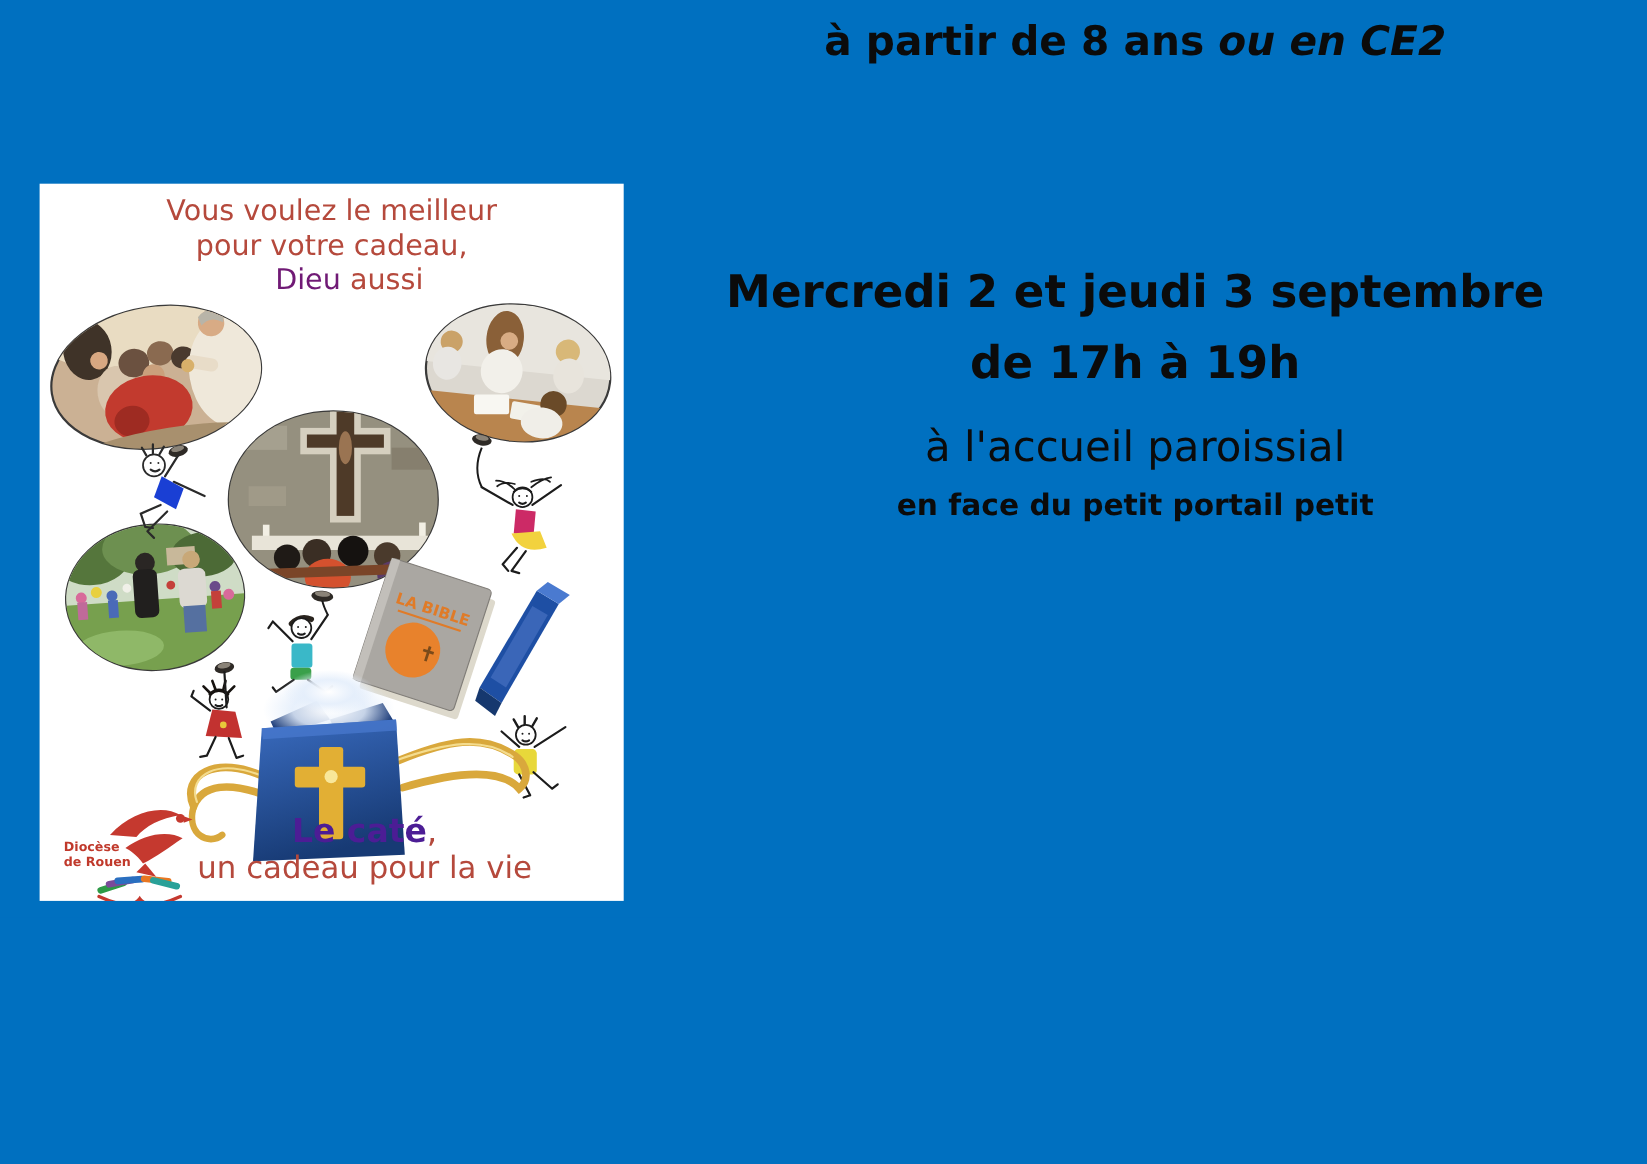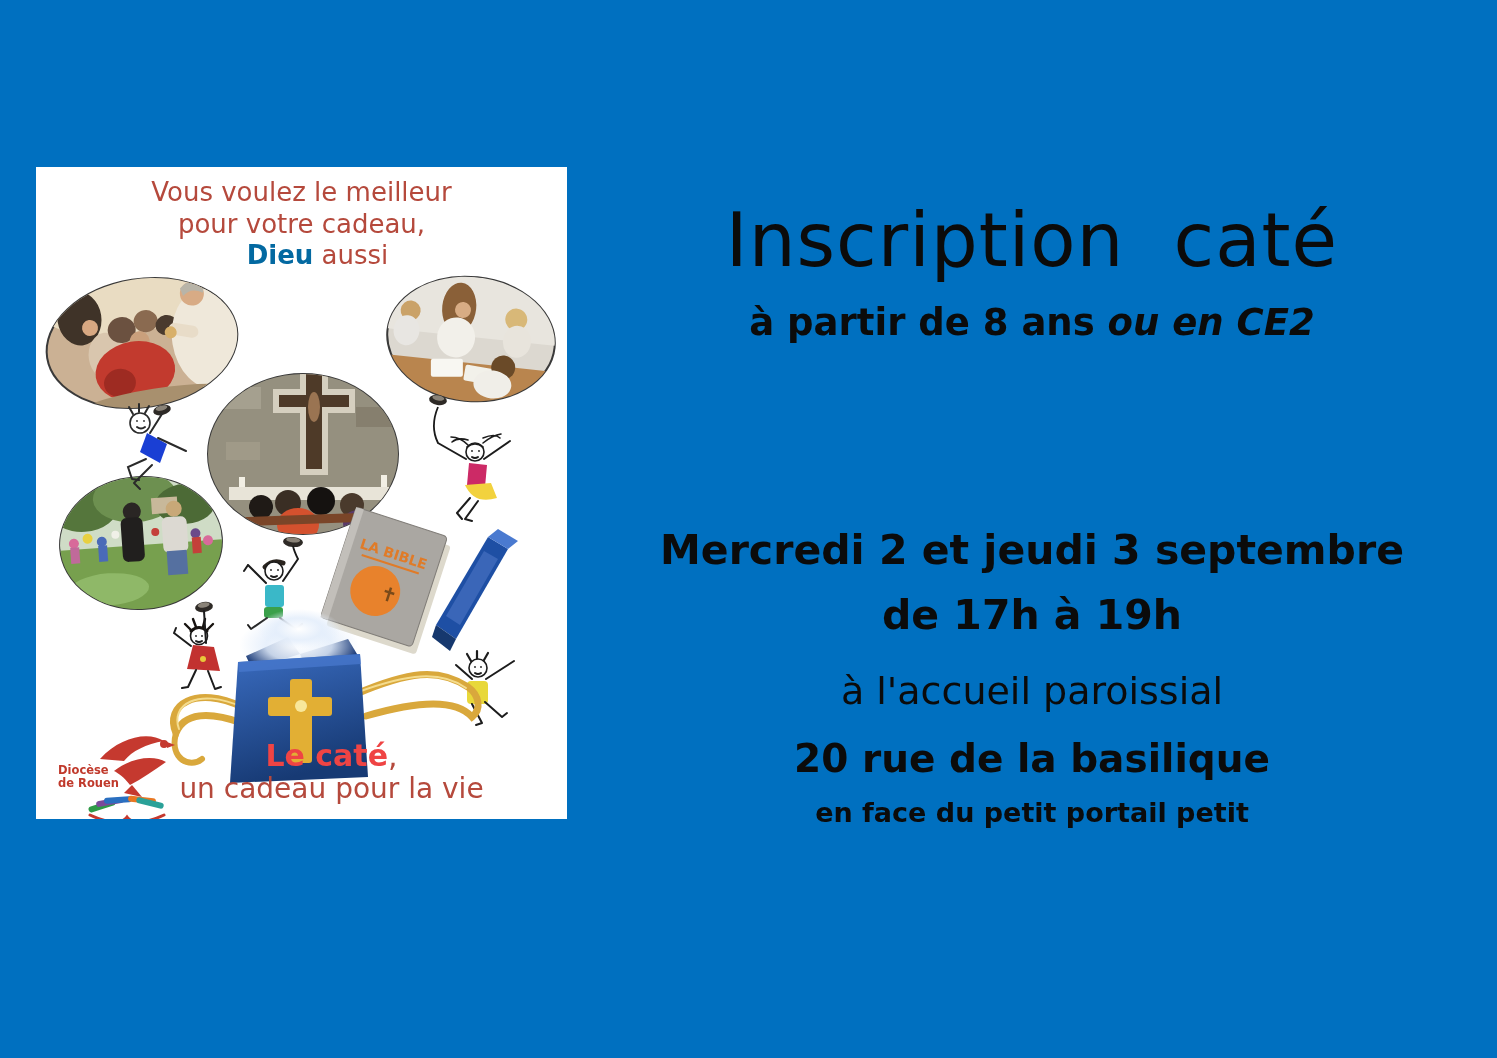--- a/index.html
+++ b/index.html
@@ -3,26 +3,26 @@
 <meta charset="utf-8">
 <style>
   html,body{margin:0;padding:0;background:#0070C0;}
   .canvas{position:relative;width:1497px;height:834px;background:#0070C0;overflow:hidden;
           font-family:"DejaVu Sans",sans-serif;}
   
   .poster{position:absolute;left:36px;top:167px;width:531px;height:652px;background:#ffffff;}
   .poster-headline{position:absolute;top:10px;left:0;width:100%;text-align:center;
                    color:#b5493c;font-size:26px;line-height:1.22;font-weight:400;}
   .poster-headline .hl3{white-space:pre;}
-  .poster-headline b{color:#0369a1;font-weight:700;margin-left:32px;}
+  .poster-headline b{color:#701a75;font-weight:400;margin-left:32px;}
   .collage{position:absolute;left:0;top:0;}
   .poster-footer{position:absolute;left:60px;right:0;top:572px;text-align:center;
                  color:#b5493c;line-height:1.12;}
   .poster-footer .f1{font-size:30px;white-space:pre;}
-  .poster-footer .f1 b{color:#ef4444;font-weight:700;}
+  .poster-footer .f1 b{color:#4c1d95;font-weight:700;}
   .poster-footer .f2{font-size:28px;}
   
   .announce{position:absolute;left:567px;top:0;width:930px;text-align:center;color:#0b0b0b;}
   .title{padding-top:196px;font-size:74px;line-height:1.2;white-space:pre;letter-spacing:1px;}
   .subtitle{margin-top:16px;font-size:37px;font-weight:700;white-space:pre;}
   .subtitle i{font-style:italic;}
   .schedule{margin-top:178px;text-align:center;}
   .schedule .l1{font-size:41px;font-weight:700;line-height:1.4;}
   .schedule .l2{font-size:41px;font-weight:700;line-height:1.4;margin-top:8px;}
   .schedule .l3{font-size:38px;font-weight:400;line-height:1.4;margin-top:20px;}
@@ -313,24 +313,22 @@
       </g>
     </svg>
 
     <div class="poster-footer">
       <div class="f1"><b>Le caté</b><span>,</span></div>
       <div class="f2">un cadeau pour la vie</div>
     </div>
   </div>
 
   <div class="announce">
-    <div class="title">Inscription  caté</div>
     <div class="subtitle"><span>à partir de 8 ans </span><i>ou en CE2</i></div>
     <div class="schedule">
       <div class="l1">Mercredi 2 et jeudi 3 septembre</div>
       <div class="l2">de 17h à 19h</div>
       <div class="l3">à l'accueil paroissial</div>
-      <div class="l4">20 rue de la basilique</div>
       <div class="l5">en face du petit portail petit</div>
     </div>
   </div>
 
 </div>
 
 </body></html>

